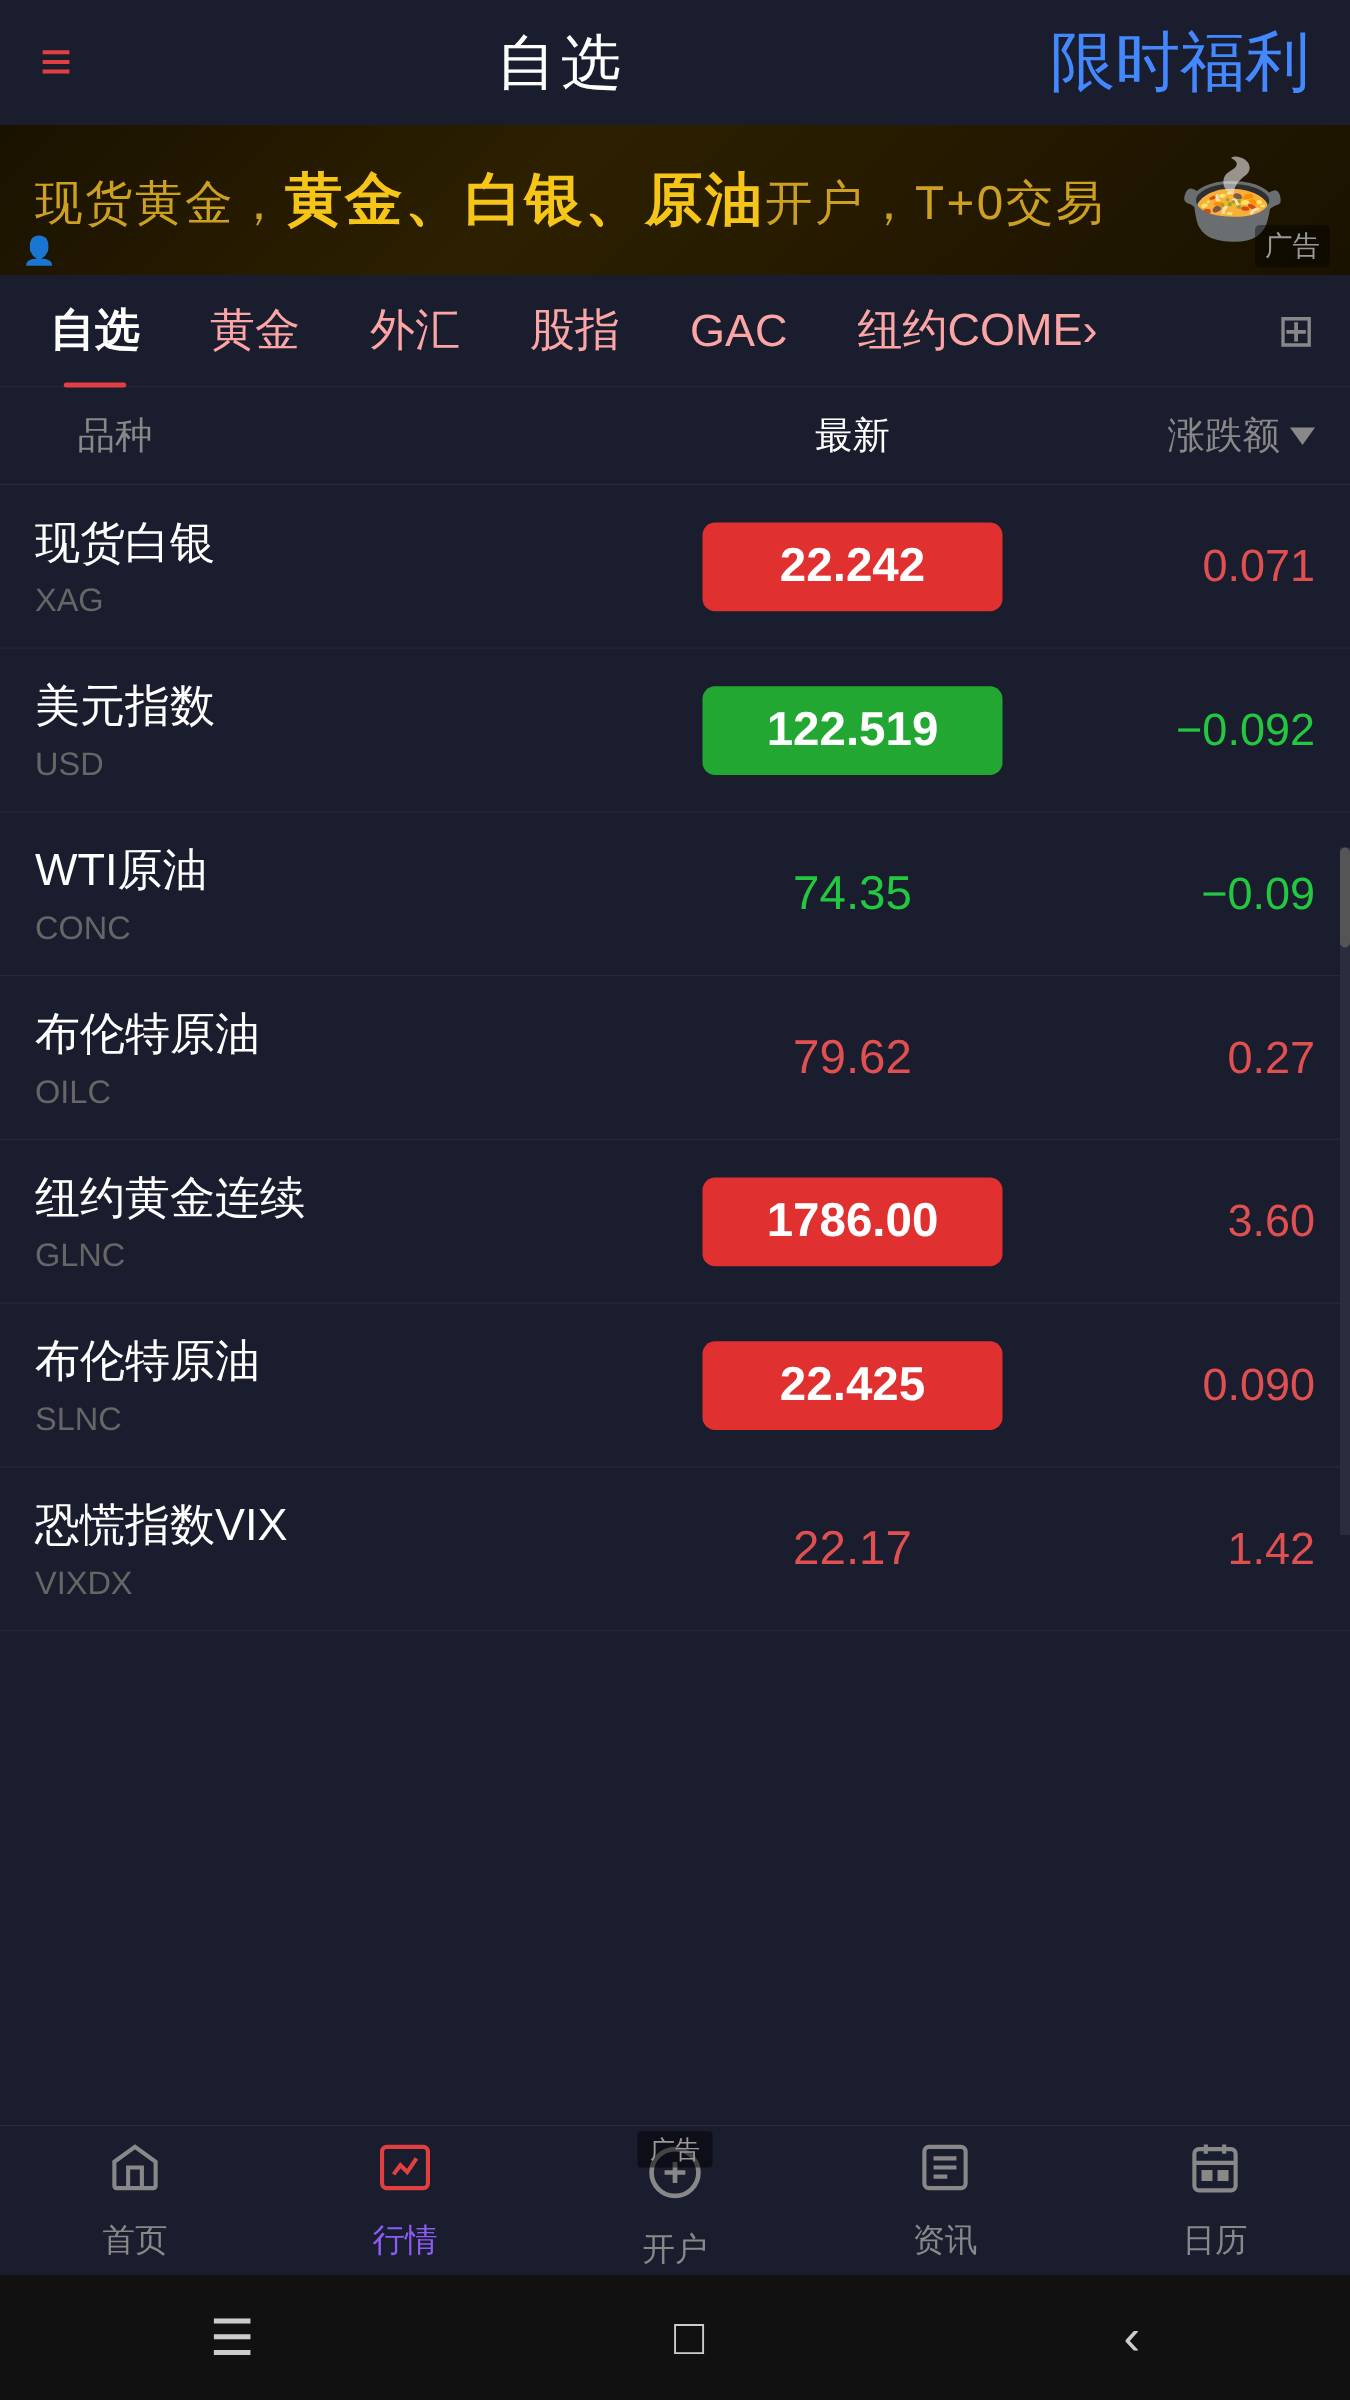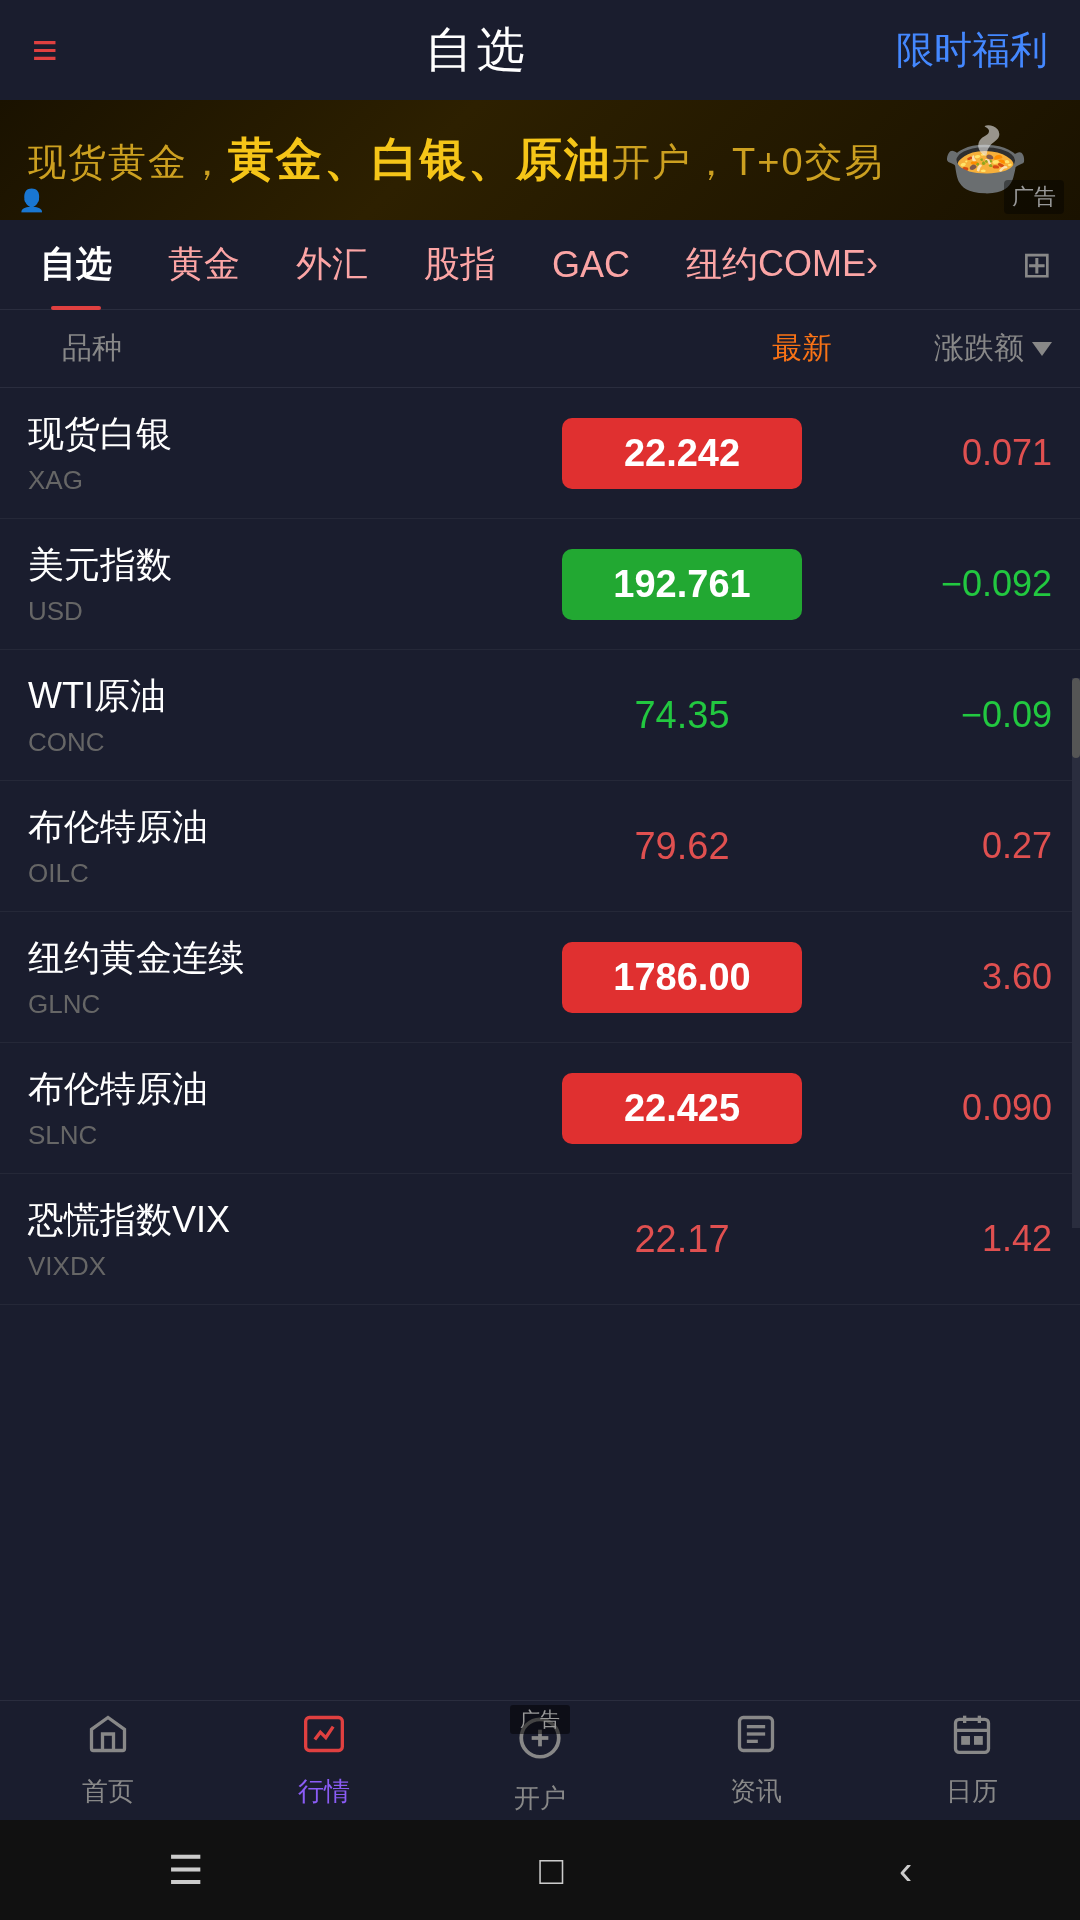--- a/index.html
+++ b/index.html
@@ -27,21 +27,21 @@
       color: #e04040;
       cursor: pointer;
     }
     .header-title {
       font-size: 48px;
       font-weight: 400;
       color: #fff;
       letter-spacing: 4px;
     }
     .header-promo {
-      font-size: 38px;
+      font-size: 52px;
       color: #4488ff;
       font-weight: 500;
     }
 
     
     .banner {
       background: linear-gradient(135deg, #1a1200 0%, #2d2000 40%, #1a1200 100%);
       height: 120px;
       display: flex;
       align-items: center;
@@ -134,23 +134,23 @@
       border-bottom: 1px solid #2a2d3e;
     }
     .col-name {
       flex: 1;
       font-size: 30px;
       color: #888;
       margin-left: 34px;
     }
     .col-price {
       width: 300px;
-      text-align: right;
+      text-align: center;
       font-size: 30px;
-      color: #f97316;
+      color: #ffffff;
     }
     .col-change {
       width: 220px;
       text-align: right;
       font-size: 30px;
       color: #888;
       display: flex;
       align-items: center;
       justify-content: flex-end;
       gap: 8px;
@@ -333,21 +333,21 @@
     </div>
     <div class="row-change-col red">0.071</div>
   </div>
 
   <div class="table-row">
     <div class="row-name-col">
       <div class="row-name-zh">美元指数</div>
       <div class="row-name-en">USD</div>
     </div>
     <div class="row-price-col">
-      <span class="price-badge green">192.761</span>
+      <span class="price-badge green">122.519</span>
     </div>
     <div class="row-change-col green">−0.092</div>
   </div>
 
   <div class="table-row">
     <div class="row-name-col">
       <div class="row-name-zh">WTI原油</div>
       <div class="row-name-en">CONC</div>
     </div>
     <div class="row-price-col">

